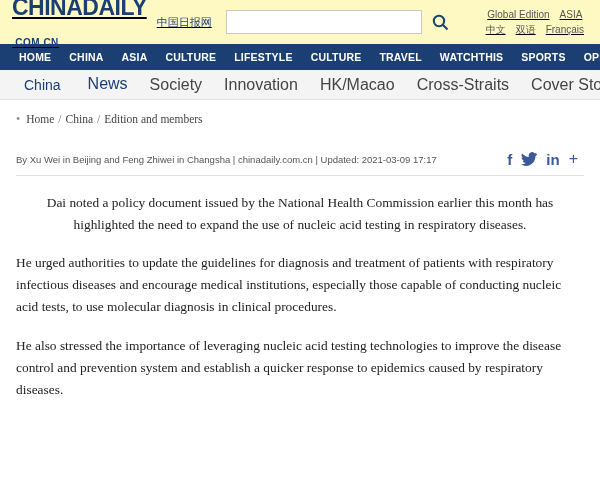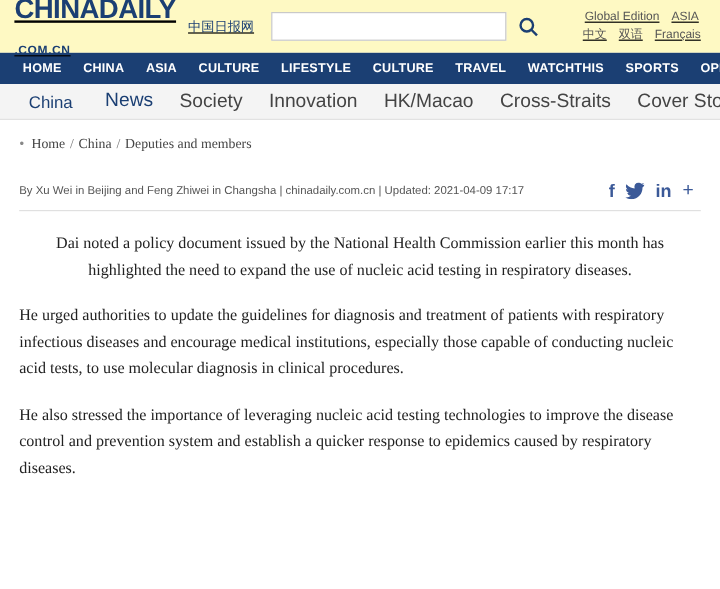--- a/index.html
+++ b/index.html
@@ -271,26 +271,26 @@
     <span class="item">HK/Macao</span>
     <span class="item">Cross-Straits</span>
     <span class="item">Cover Story</span>
     <span class="item">Photo</span>
     <span class="item">En</span>
   </div>
 
   <div class="content">
 
     <div class="breadcrumb">
-      <span class="dot">•</span><a>Home</a><span class="sep">/</span><a>China</a><span class="sep">/</span><a>Deputies and members</a>
+      <span class="dot">•</span><a>Home</a><span class="sep">/</span><a>China</a><span class="sep">/</span><a>Edition and members</a>
     </div>
 
 
     <div class="byline-row">
-      <div class="byline">By Xu Wei in Beijing and Feng Zhiwei in Changsha | chinadaily.com.cn | Updated: 2021-04-09 17:17</div>
+      <div class="byline">By Xu Wei in Beijing and Feng Zhiwei in Changsha | chinadaily.com.cn | Updated: 2021-03-09 17:17</div>
       <div class="share">
         <span class="s-ico">f</span>
         <svg width="16" height="14" viewBox="0 0 16 14">
           <path d="M16 1.7c-.6.3-1.2.4-1.9.5.7-.4 1.2-1 1.4-1.8-.6.4-1.3.6-2.1.8A3.3 3.3 0 0 0 7.8 4.2c0 .3 0 .5.1.8C5.2 4.8 2.8 3.5 1.1 1.5c-.3.5-.5 1-.5 1.7 0 1.1.6 2.1 1.5 2.7-.5 0-1-.2-1.5-.4 0 1.6 1.1 2.9 2.6 3.2-.3.1-.6.1-.9.1h-.6c.4 1.3 1.6 2.3 3.1 2.3A6.6 6.6 0 0 1 0 12.5a9.3 9.3 0 0 0 5 1.5c6.1 0 9.4-5 9.4-9.4v-.4c.6-.5 1.2-1.1 1.6-1.8z" fill="#3b5998"></path>
         </svg>
         <span class="s-ico">in</span>
         <span class="s-plus">+</span>
       </div>
     </div>
 

